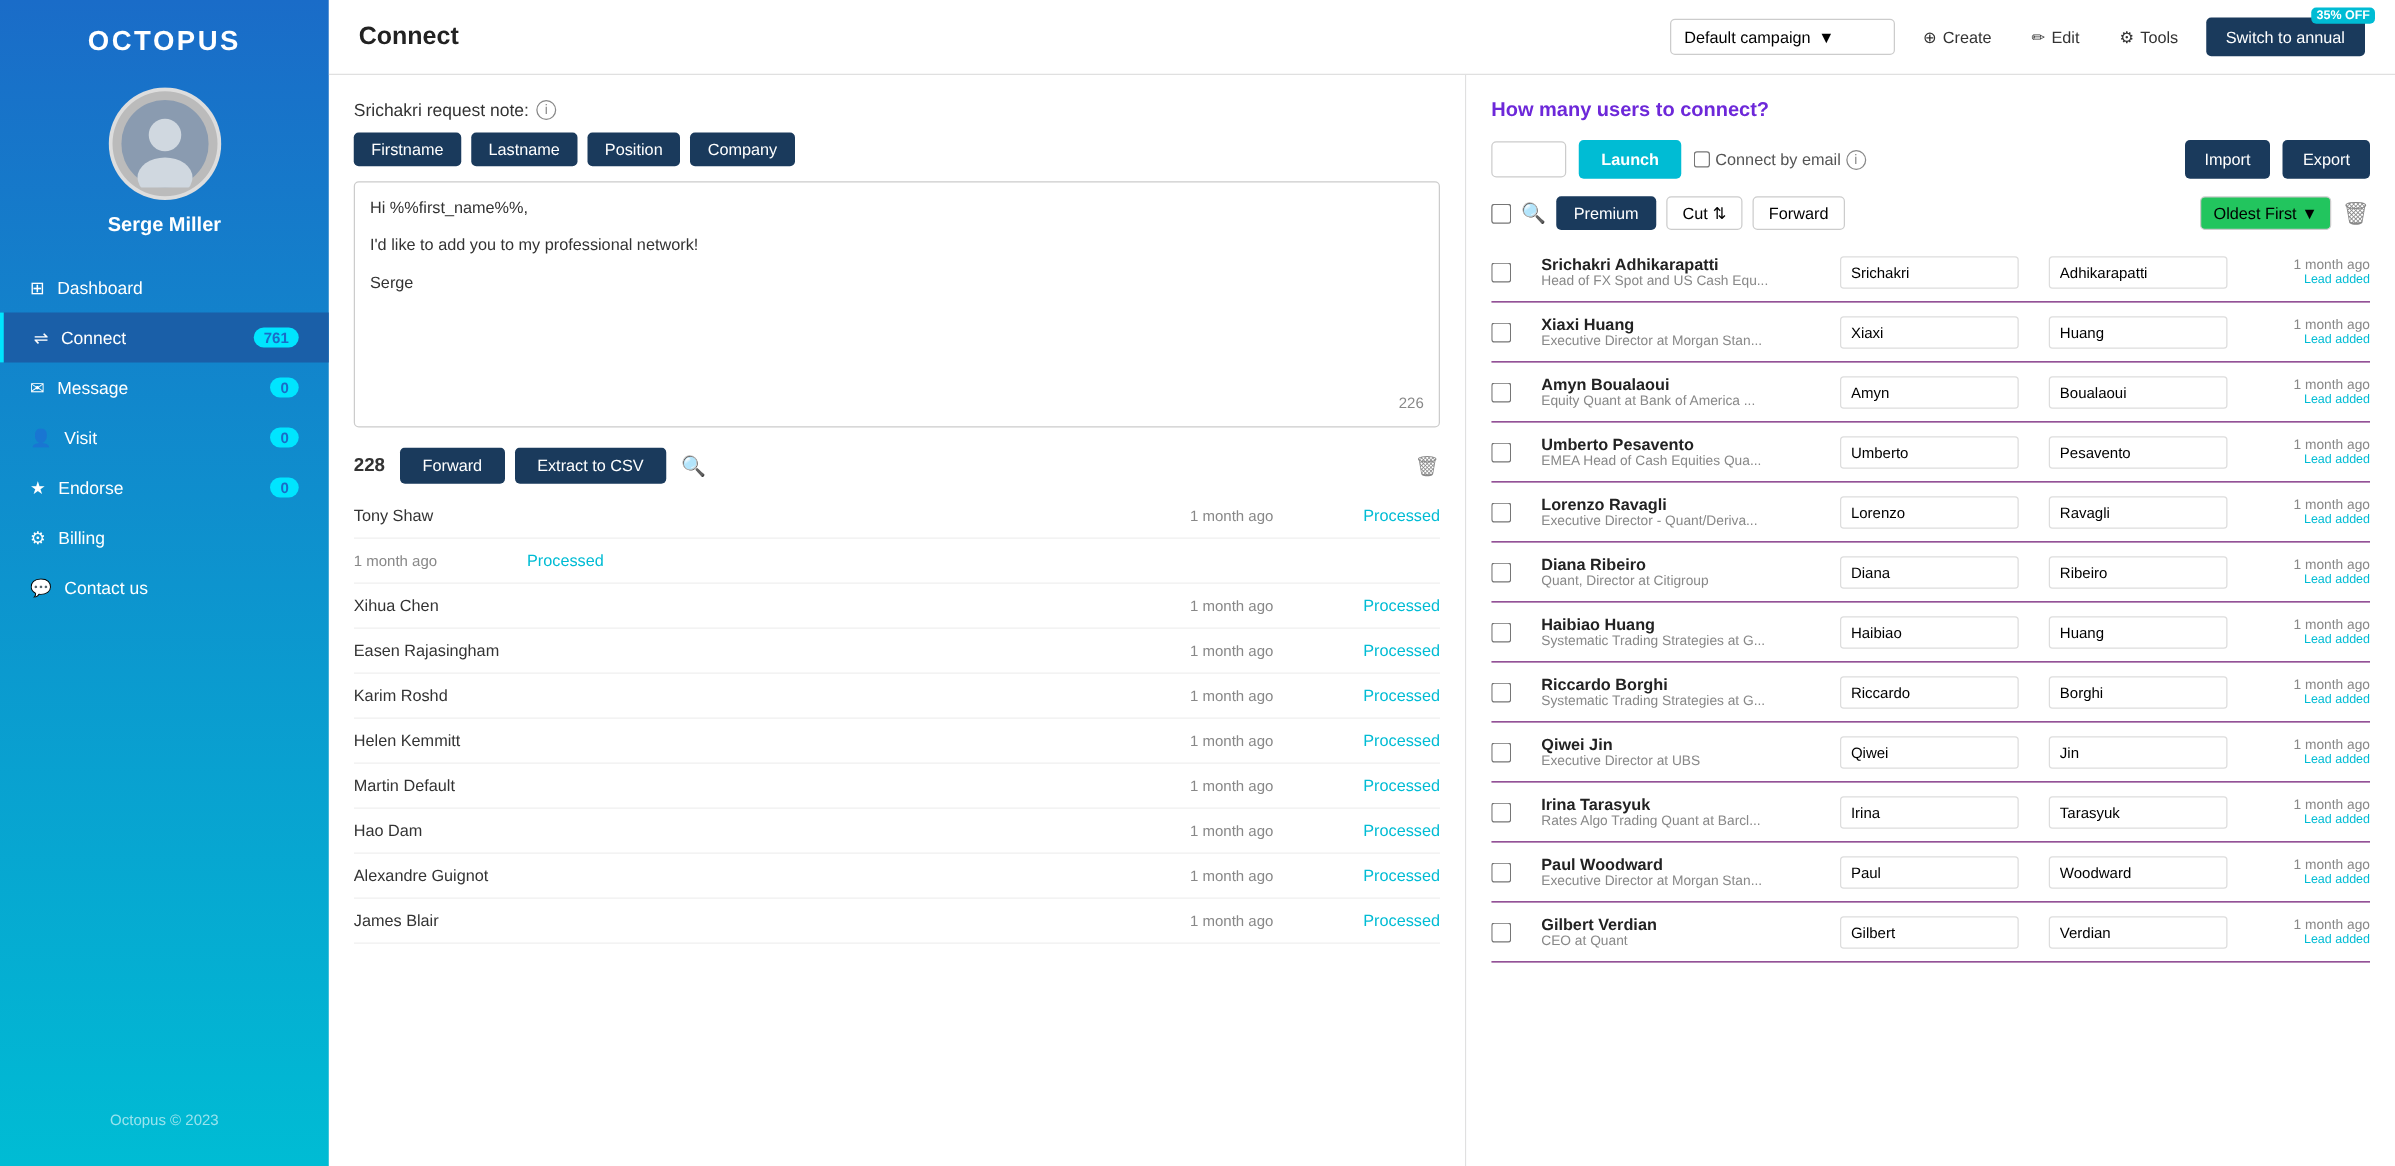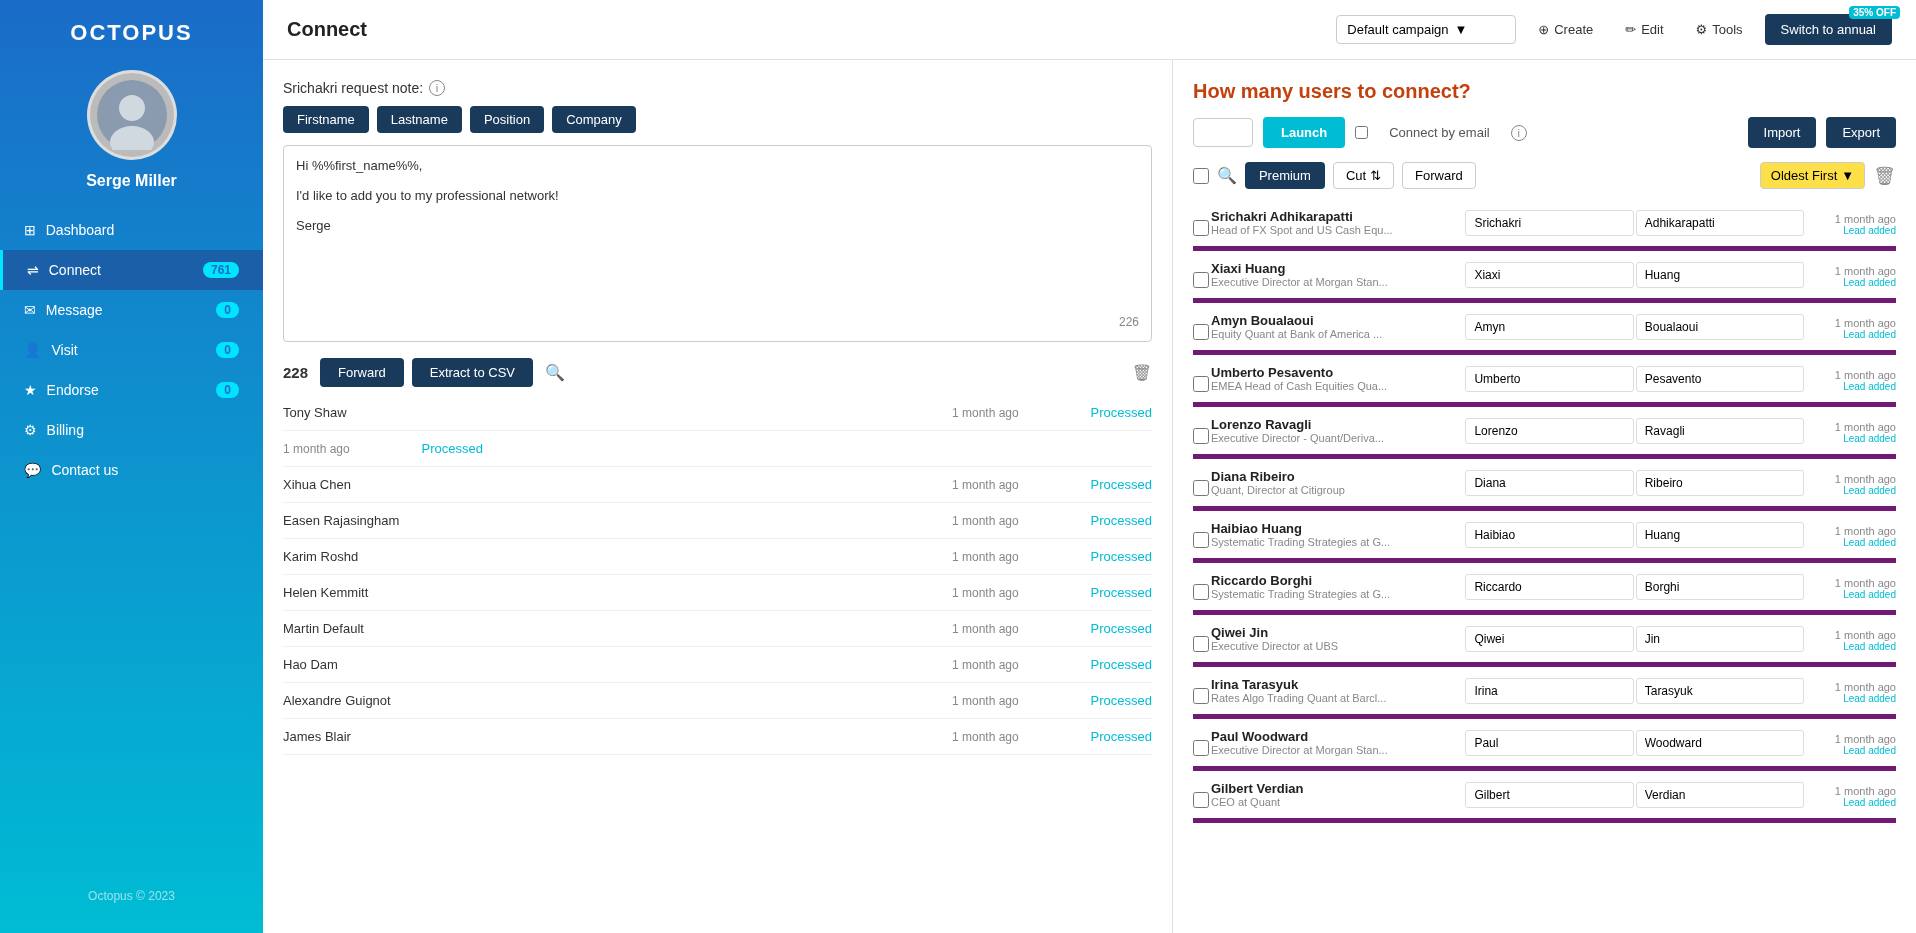--- a/index.html
+++ b/index.html
@@ -170,35 +170,35 @@
     
     #right-panel {
       flex: 1;
       background: white;
       display: flex;
       flex-direction: column;
       padding: 20px;
       overflow: hidden;
     }
 
-    .connect-header { font-size: 20px; font-weight: bold; color: #c2410c; margin-bottom: 14px; }
+    .connect-header { font-size: 16px; font-weight: bold; color: #6d28d9; margin-bottom: 14px; }
 
     .connect-controls {
       display: flex; align-items: center; gap: 10px; margin-bottom: 14px;
     }
     .quantity-input {
       width: 60px; border: 1px solid #ccc; border-radius: 4px; padding: 6px 8px;
       font-size: 13px; text-align: center;
     }
     .launch-btn {
       background: #00bcd4; color: white;
       border: none; border-radius: 4px; padding: 8px 18px;
       font-size: 13px; cursor: pointer; font-weight: bold;
     }
-    .email-checkbox { display: flex; align-items: center; gap: 21px; color: #555; font-size: 13px; }
+    .email-checkbox { display: flex; align-items: center; gap: 4px; color: #555; font-size: 13px; }
     .import-btn {
       background: #1a3a5c; color: white;
       border: none; border-radius: 4px; padding: 8px 16px;
       font-size: 13px; cursor: pointer; margin-left: auto;
     }
     .export-btn {
       background: #1a3a5c; color: white;
       border: none; border-radius: 4px; padding: 8px 16px;
       font-size: 13px; cursor: pointer;
     }
@@ -217,29 +217,29 @@
       background: white; border: 1px solid #ccc; border-radius: 4px; padding: 5px 12px;
       font-size: 13px; cursor: pointer; display: flex; align-items: center; gap: 4px;
     }
     .forward-filter-btn {
       background: white; border: 1px solid #ccc; border-radius: 4px; padding: 5px 12px;
       font-size: 13px; cursor: pointer;
     }
     .oldest-first-select {
       border: 1px solid #ccc; border-radius: 4px; padding: 5px 10px;
       font-size: 13px; cursor: pointer; margin-left: auto;
-      display: flex; align-items: center; gap: 4px; background: #fde047;
+      display: flex; align-items: center; gap: 4px; background: #22c55e;
     }
     .trash-filter-btn { background: none; border: none; cursor: pointer; color: #888; font-size: 18px; }
 
     
     .leads-table { flex: 1; overflow-y: auto; }
     .lead-row {
-      display: flex; align-items: flex-end; gap: 2px;
-      padding: 10px 0; border-bottom: 5px solid #701a75;
+      display: flex; align-items: center; gap: 24px;
+      padding: 10px 0; border-bottom: 1px solid #701a75;
     }
     .lead-check { width: 16px; height: 16px; flex-shrink: 0; }
     .lead-info { flex: 1.5; min-width: 0; }
     .lead-name { font-size: 13px; font-weight: bold; color: #222; }
     .lead-title { font-size: 11px; color: #888; white-space: nowrap; overflow: hidden; text-overflow: ellipsis; max-width: 200px; }
     .lead-first { flex: 1; }
     .lead-first input { width: 100%; border: 1px solid #ddd; border-radius: 3px; padding: 5px 8px; font-size: 12px; }
     .lead-last { flex: 1; }
     .lead-last input { width: 100%; border: 1px solid #ddd; border-radius: 3px; padding: 5px 8px; font-size: 12px; }
     .lead-time { width: 90px; font-size: 11px; color: #888; text-align: right; }

